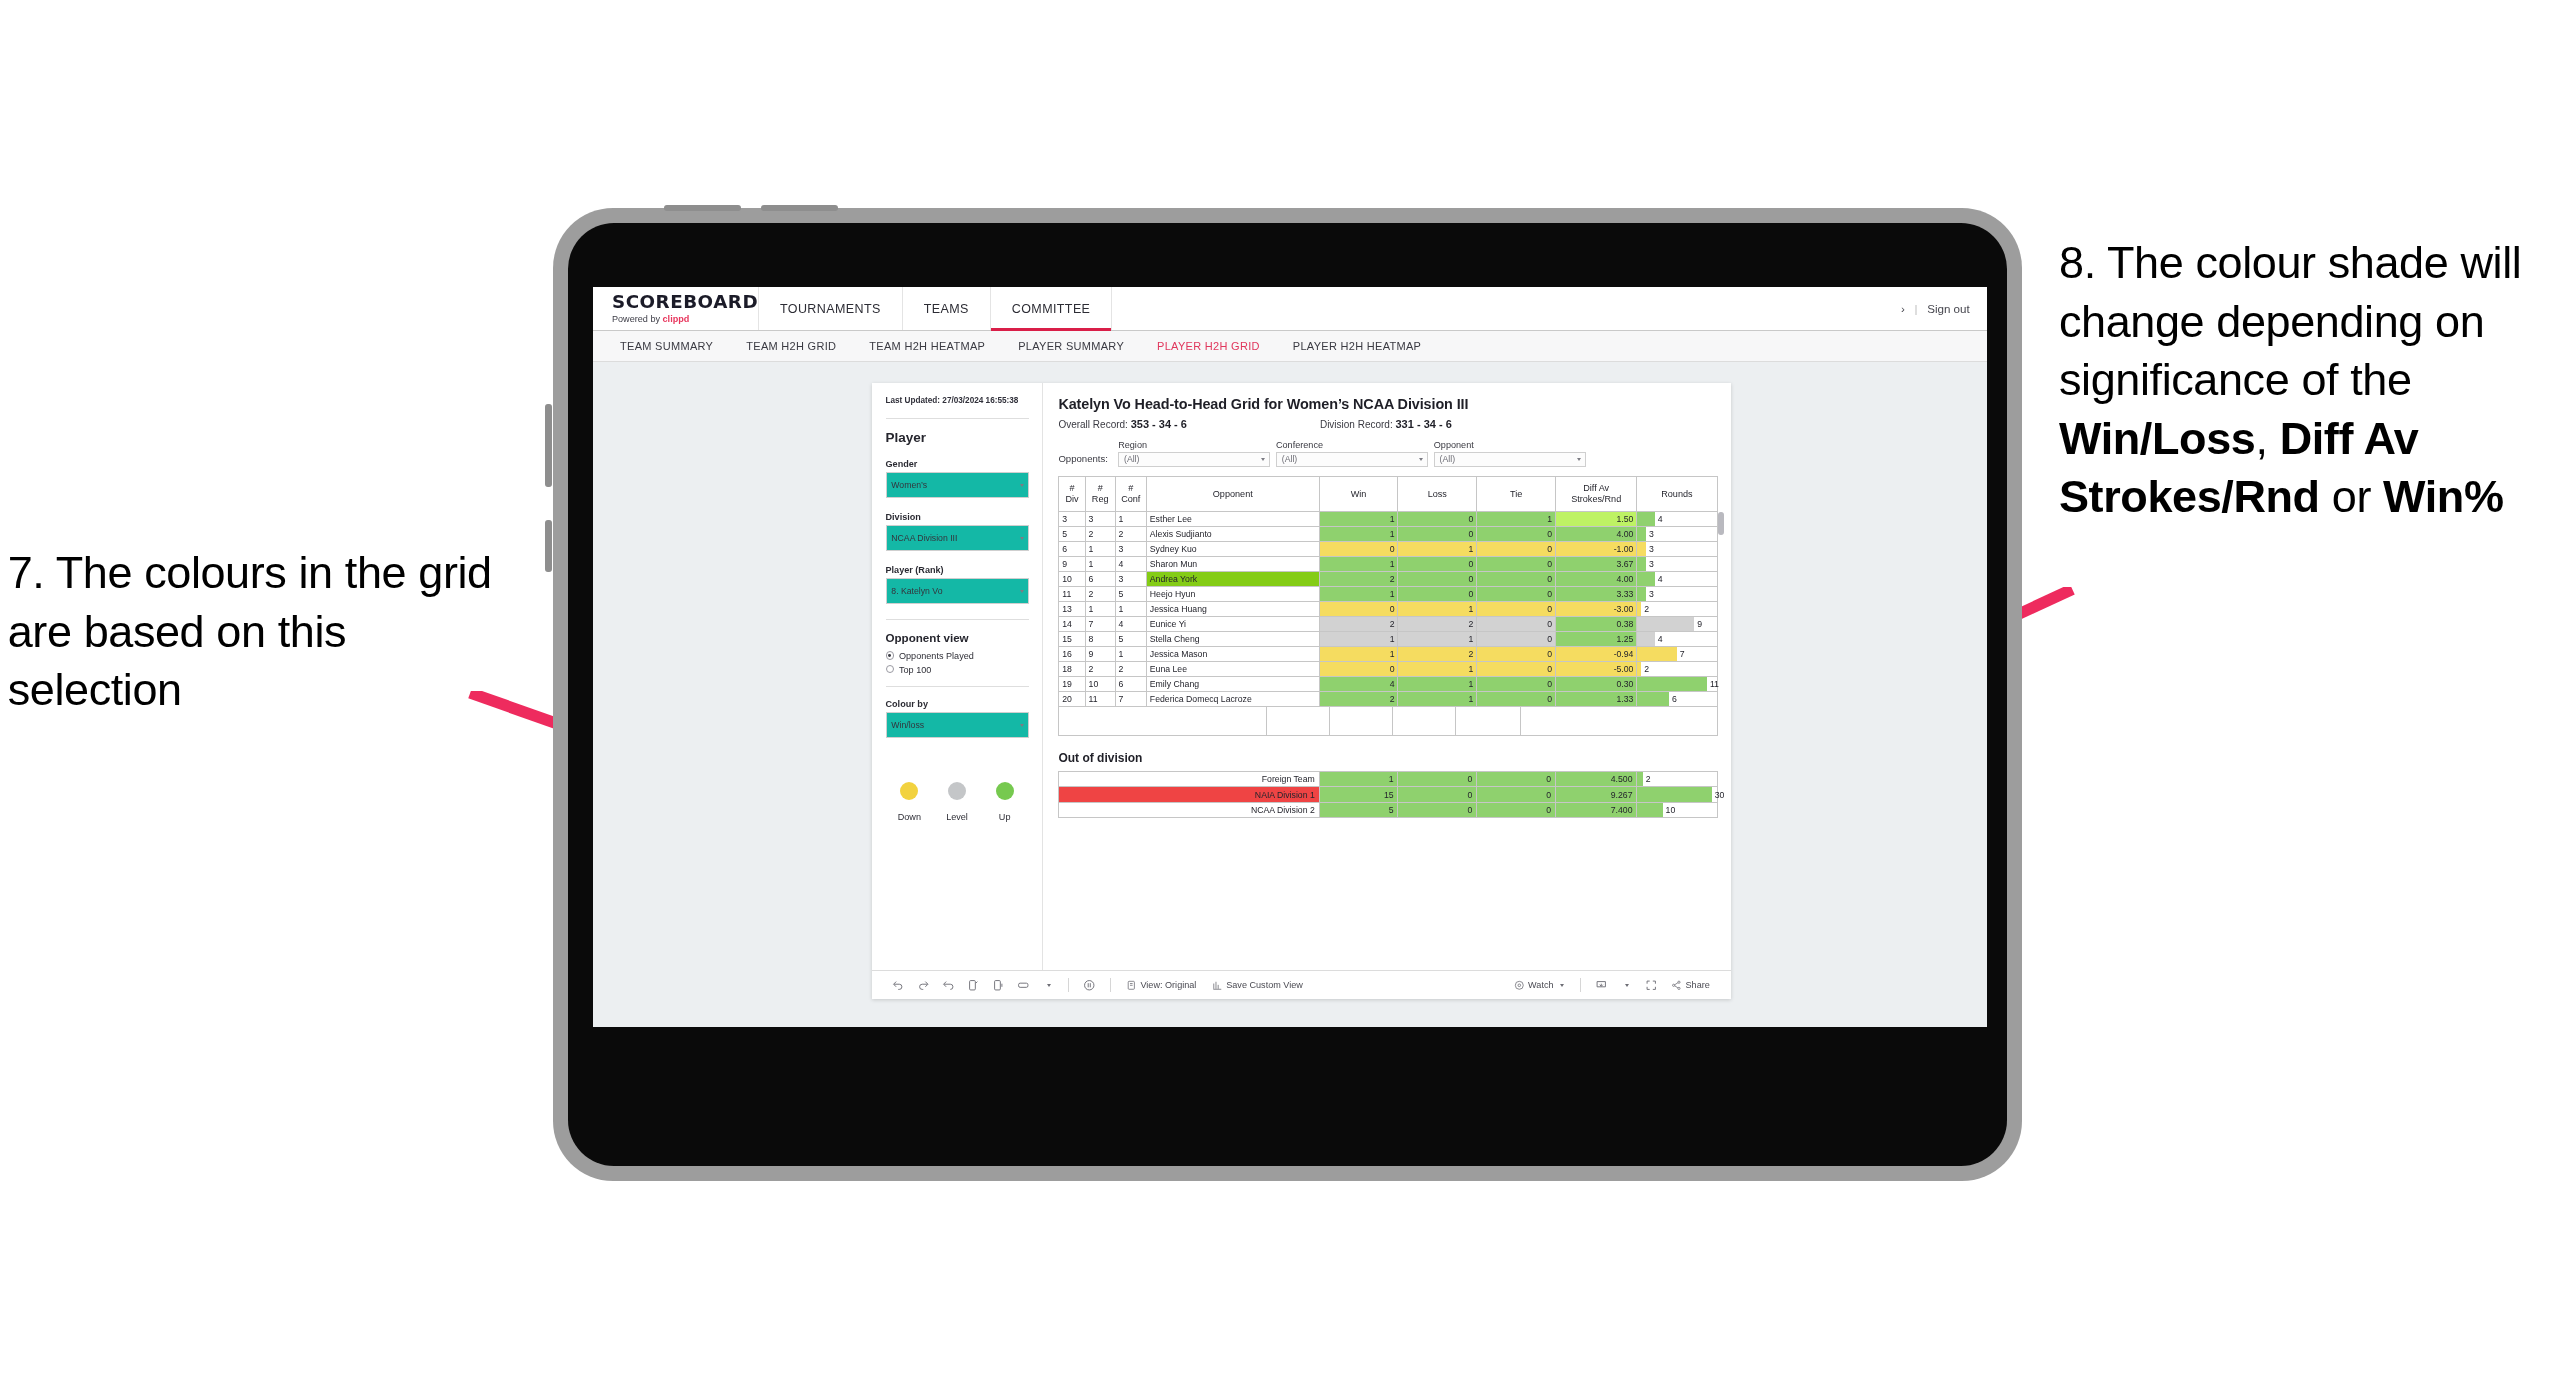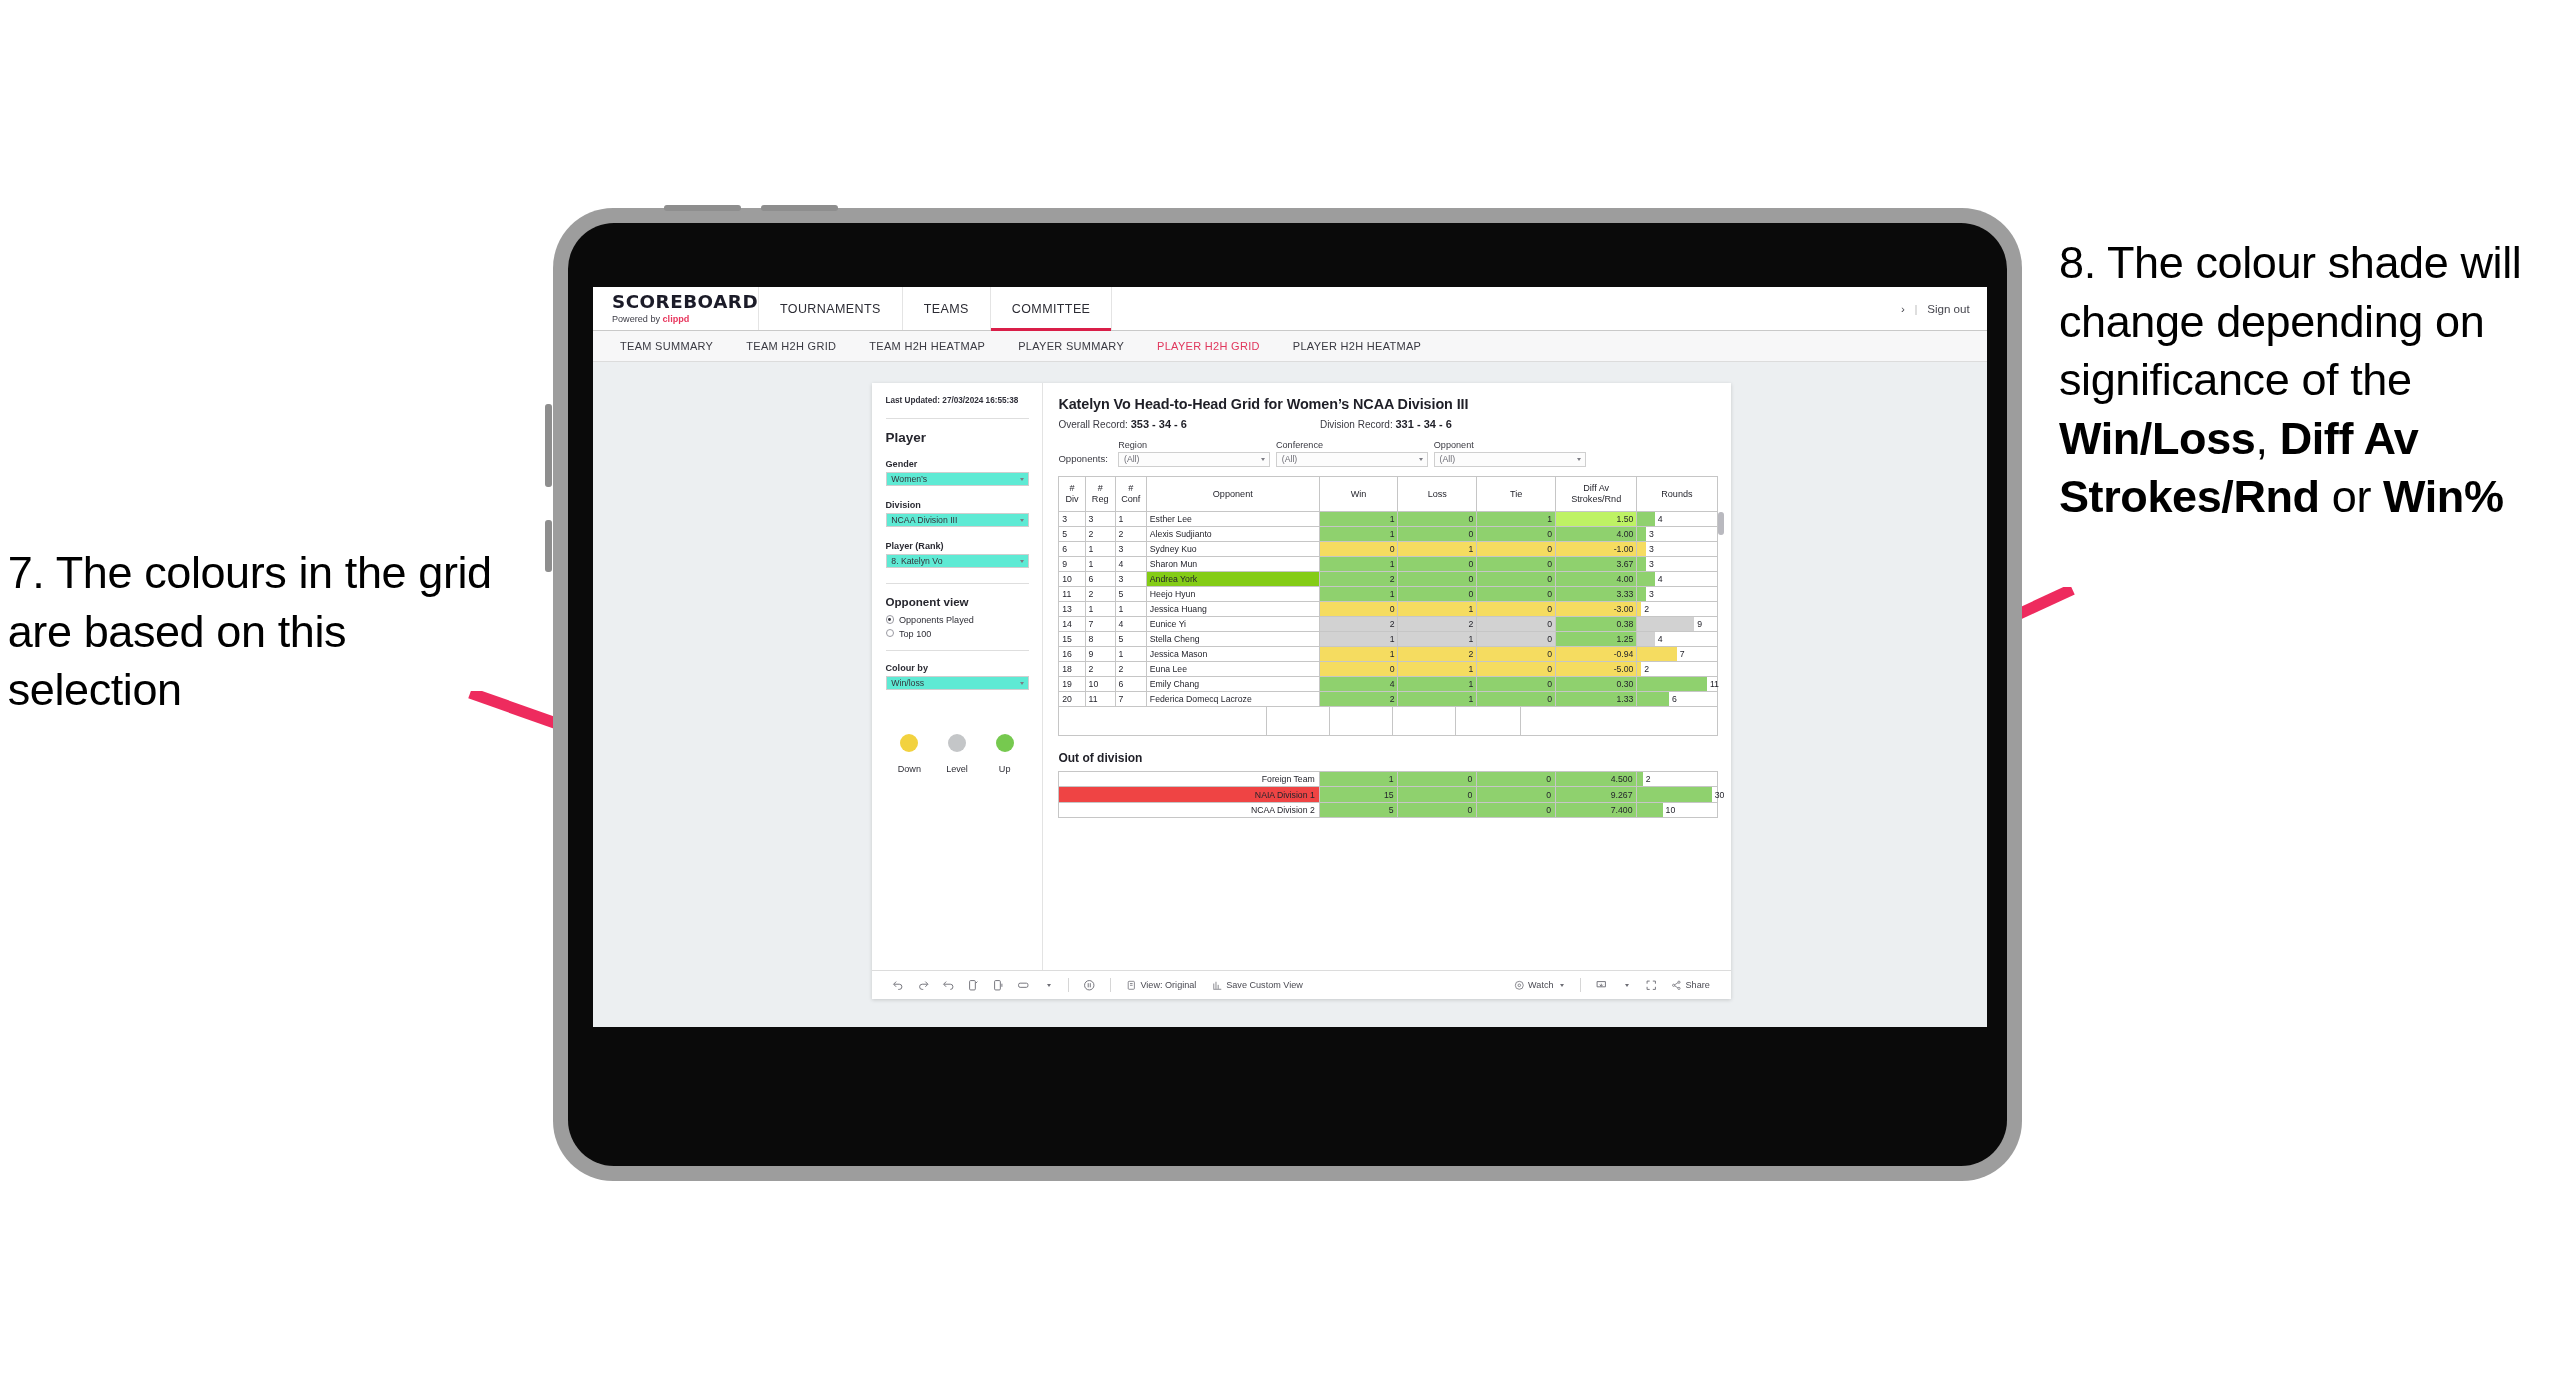--- a/index.html
+++ b/index.html
@@ -143,21 +143,21 @@
     width: 171px; padding: 11.6px 13.5px 0 13.5px;
     border-right: 1px solid #e3e3e3;
     font-size: 9.6px; color: #2e2e34;
   }
   #last-updated { font-size: 8.2px; font-weight: 700; color: #30303a; line-height: 1.4; }
   .panel-rule { border-top: 1px solid #dedede; margin: 11.6px 0; }
   .panel-h { font-size: 13.5px; font-weight: 600; color: #26262e; margin-bottom: 13.5px; }
   .field-label { font-size: 9.1px; font-weight: 700; color: #2b2b33; margin-bottom: 2.9px; }
   .select {
     position: relative;
-    height: 14px; border: 1px solid #cfcfcf; background: #5eead4;
+    height: 26px; border: 1px solid #cfcfcf; background: #14b8a6;
     font-size: 8.7px; color: #34343c;
     display: flex; align-items: center; padding: 0 13.5px 0 4.8px;
     margin-bottom: 14.4px;
   }
   .select .caret {
     position: absolute; right: 3.9px; top: 50%;
     width: 0; height: 0; margin-top: -1px;
     border-left: 2.9px solid transparent;
     border-right: 2.9px solid transparent;
     border-top: 3.9px solid #7c7c84;

